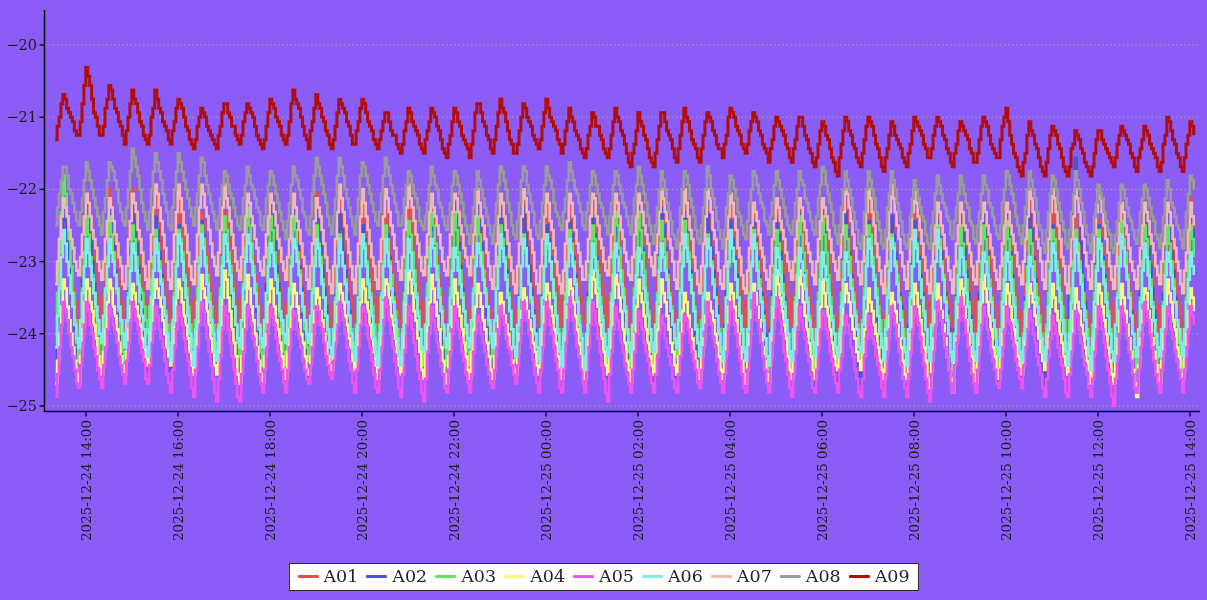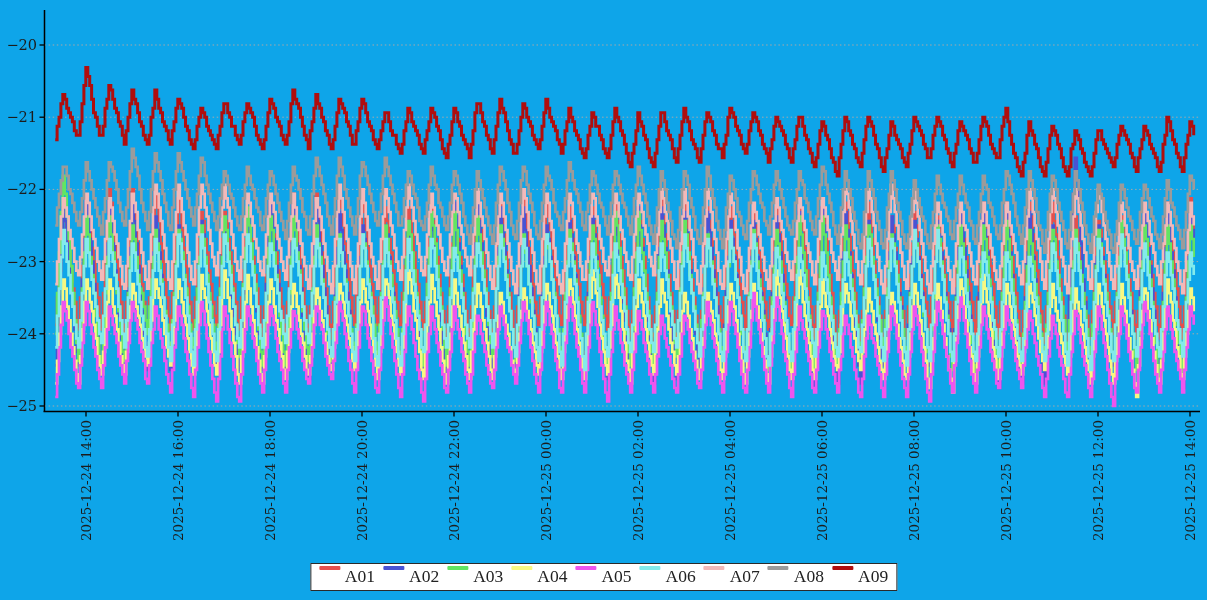--- a/index.html
+++ b/index.html
@@ -1,42 +1,41 @@
 <!DOCTYPE html>
 <html><head>
 <meta charset="utf-8">
 <title>Line Chart</title>
 <style>
   html,body{margin:0;padding:0;background:#ffffff;}
   .chart-root{
     position:relative;
     width:1207px;height:600px;
-    background:#0ea5e9;
+    background:#8b5cf6;
     font-family:"DejaVu Serif", serif;
     overflow:hidden;
   }
   svg text{
     font-family:"DejaVu Serif", serif;
     fill:#1c1c1c;
   }
   .legend-box{
     position:absolute;
     left:50%;top:563px;
     transform:translateX(-50%);
     display:flex;
     align-items:center;
     background:#ffffff;
     border:1.6px solid #2a2a2a;
     padding:2px 8px 3px 8px;
     white-space:nowrap;
   }
   .legend-item{
     display:flex;
-    align-items:flex-start;
-    font-family:Liberation Serif, serif;
+    align-items:center;
   }
   .legend-swatch{
     display:inline-block;
     width:21px;height:3.6px;
     margin:0 5px 0 8px;
     border-radius:1px;
   }
   .legend-item:first-child .legend-swatch{margin-left:0;}
   .legend-label{
     font-size:17.5px;

